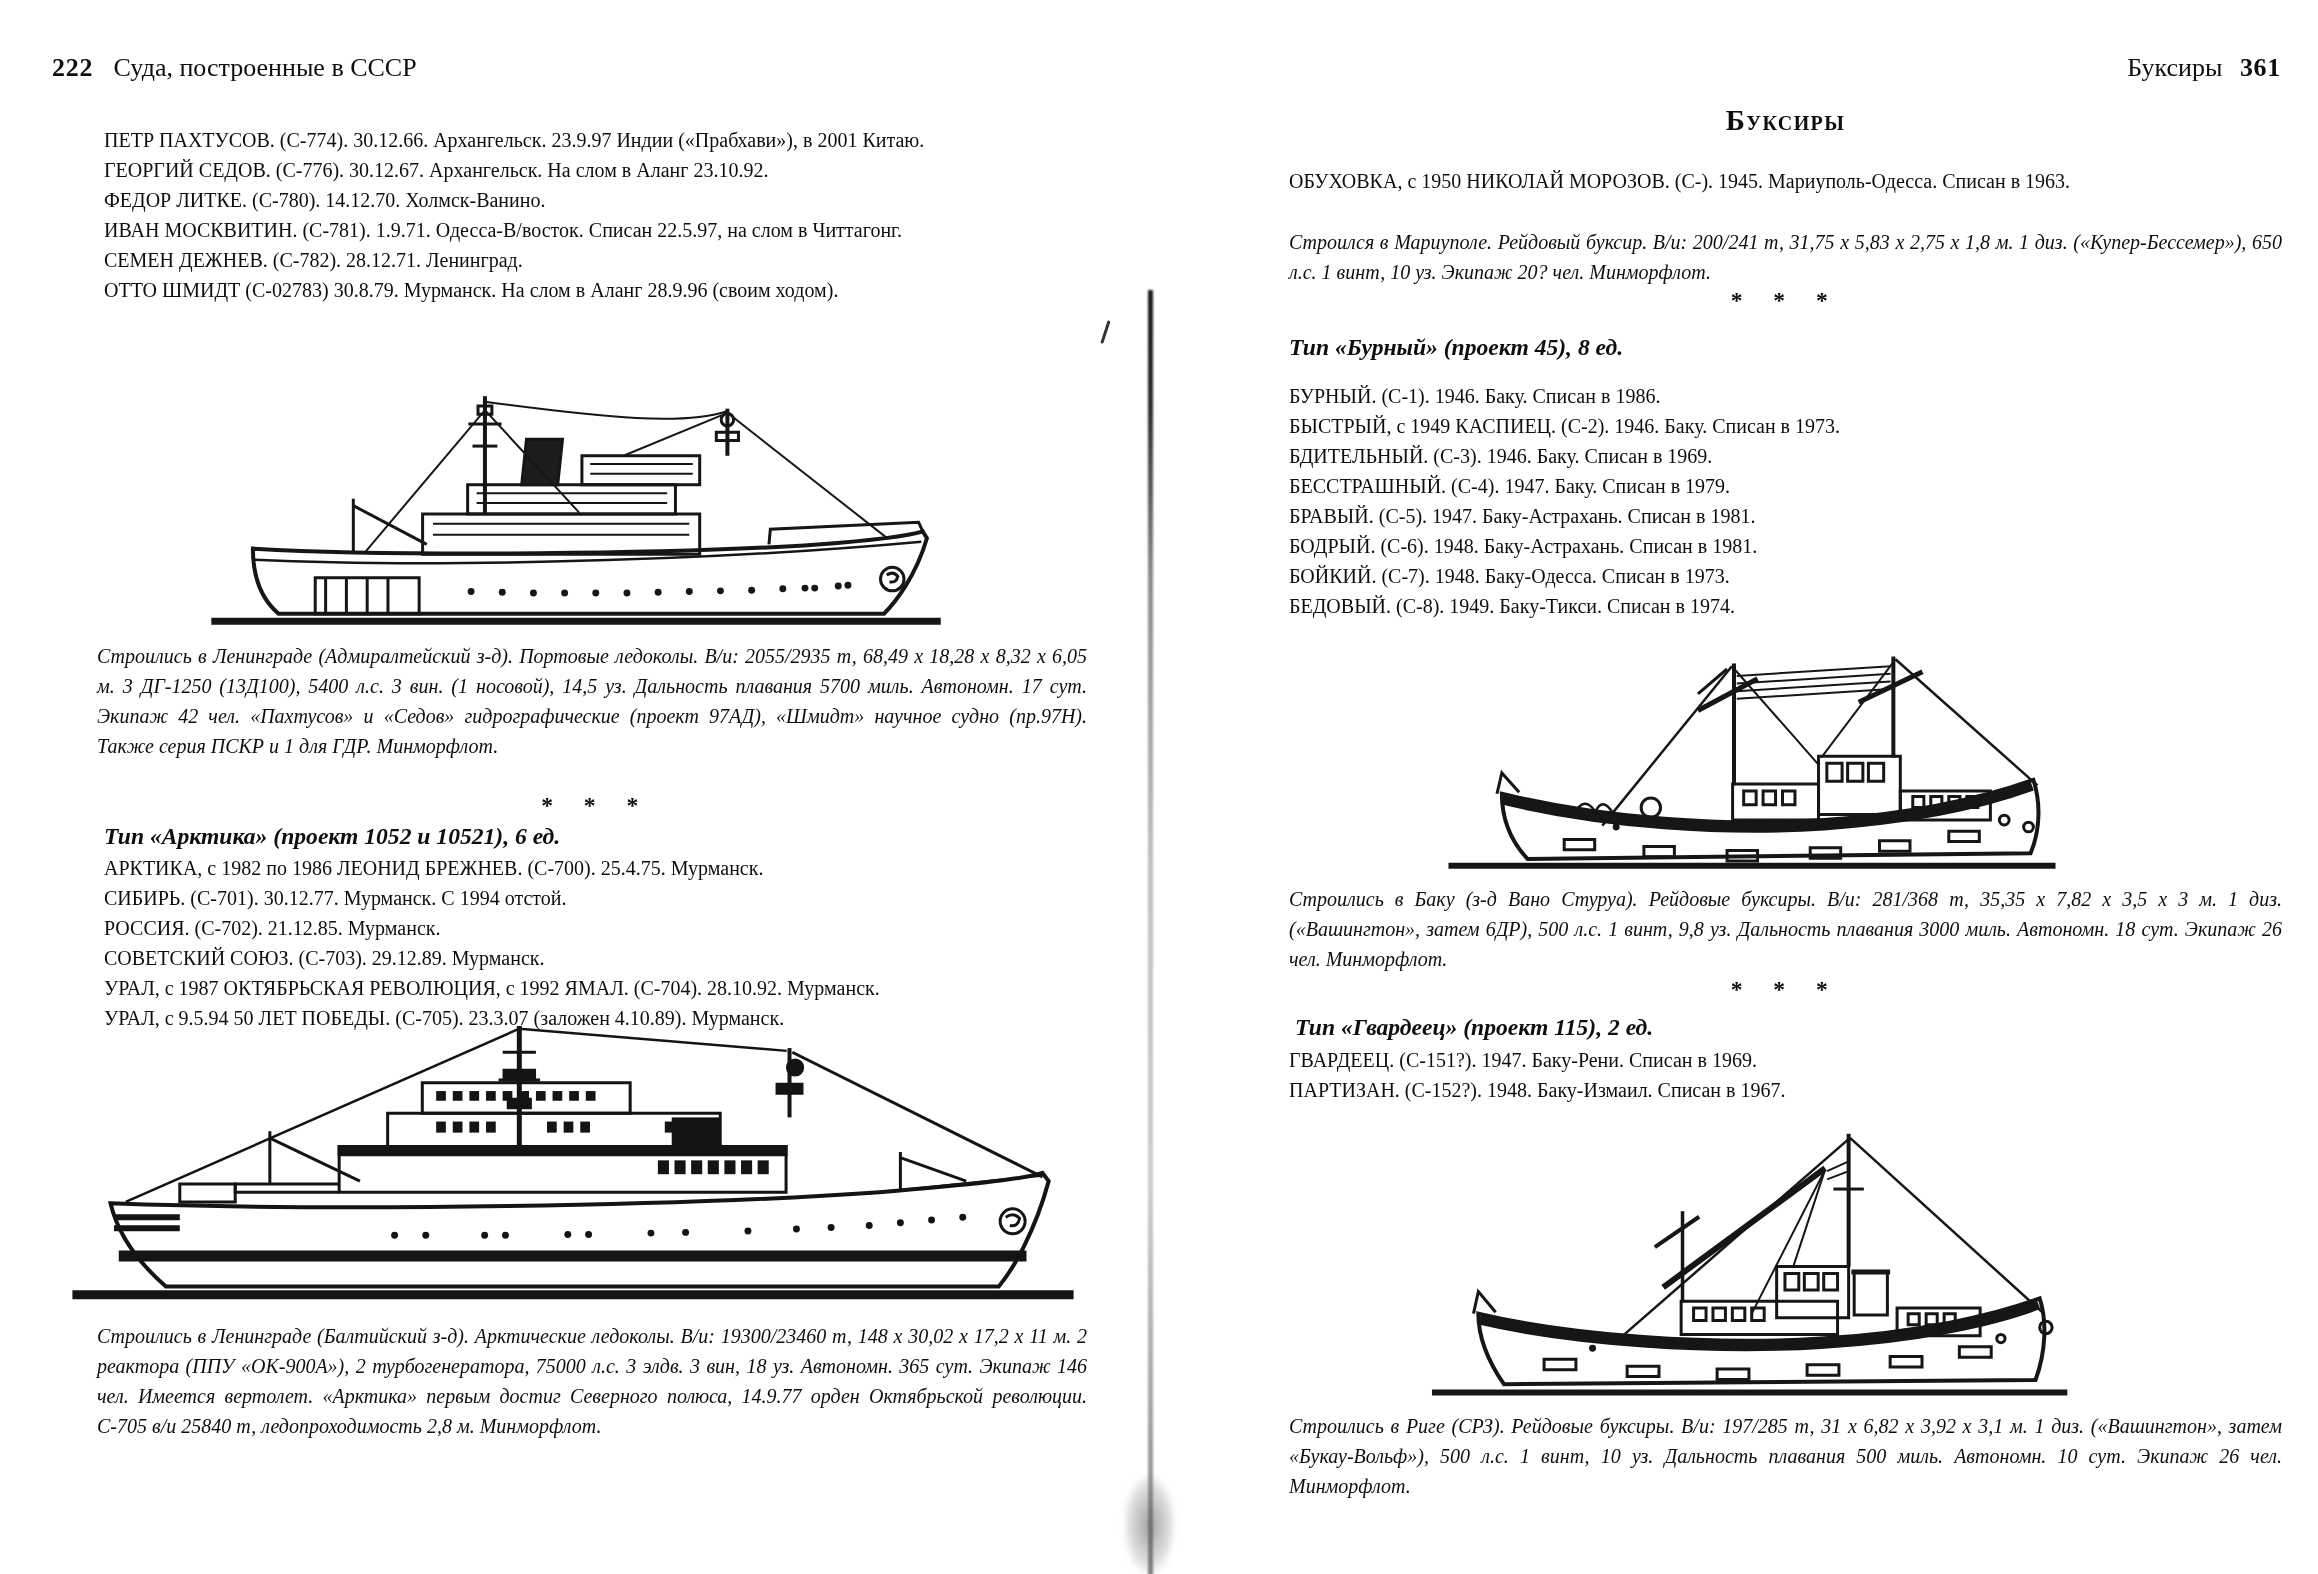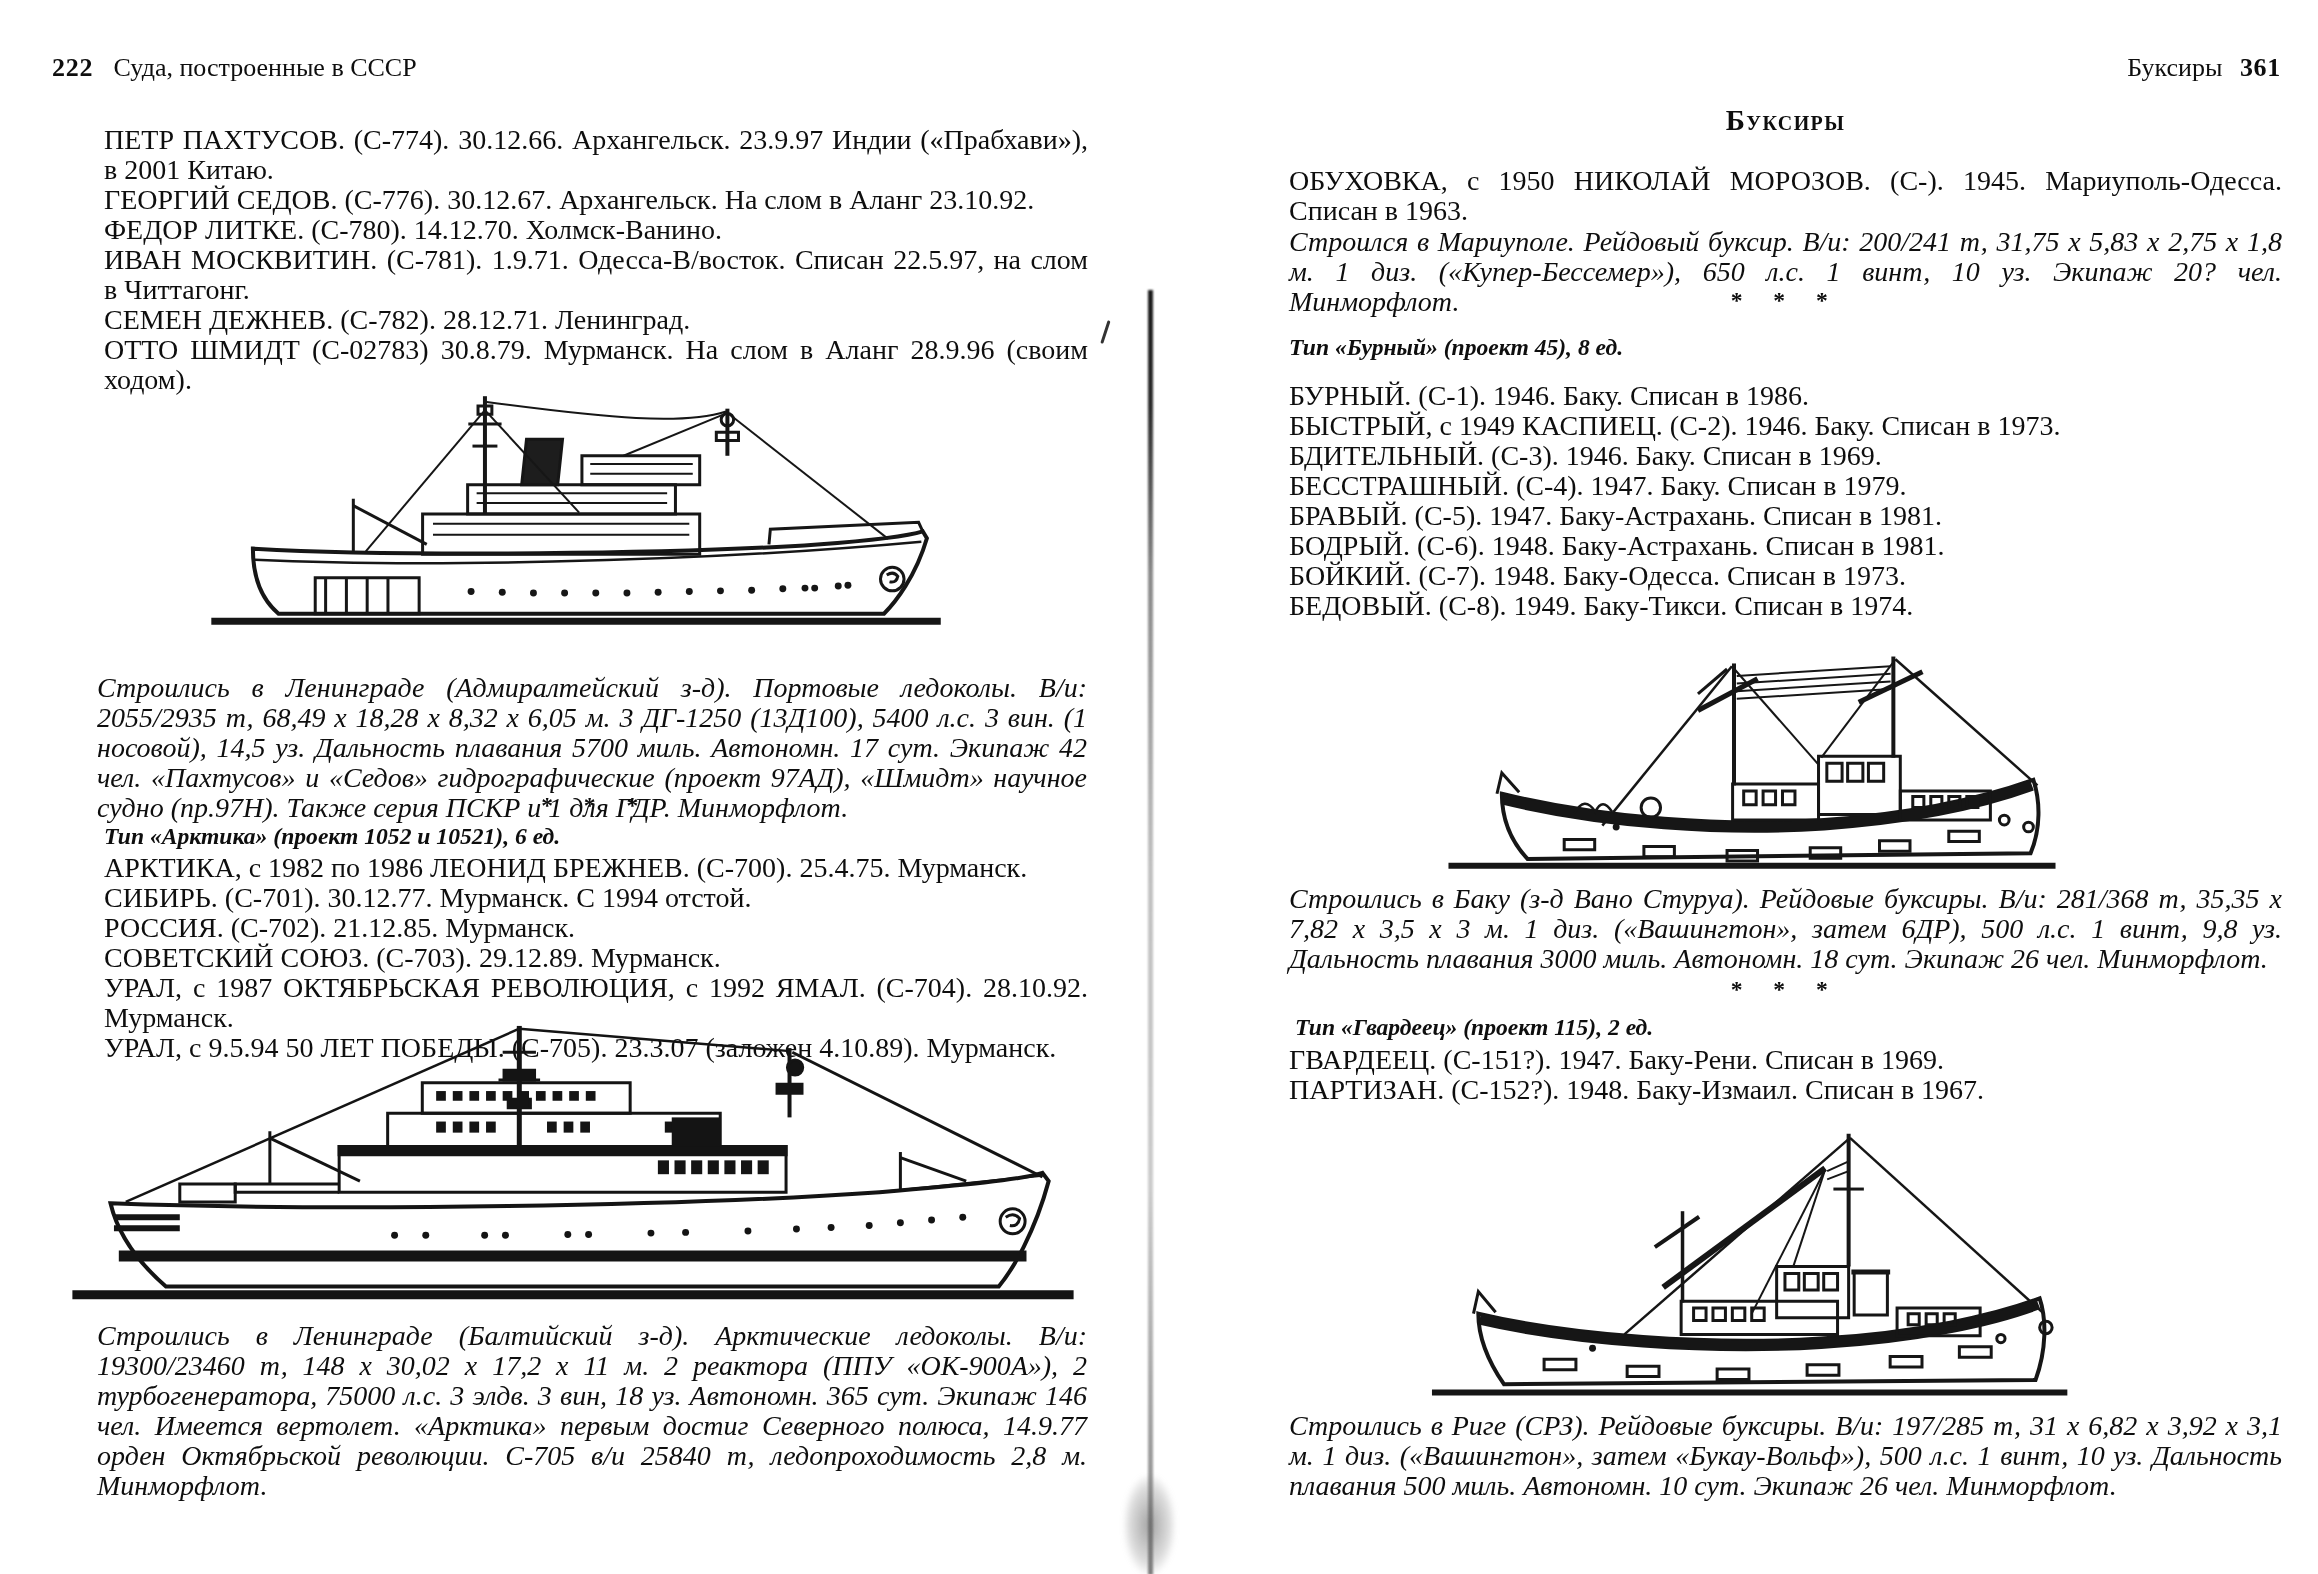--- a/index.html
+++ b/index.html
@@ -12,30 +12,30 @@
   .page-right { left:1159px; width:1160px; }
 
   .running-head { position:absolute; font-size:26px; white-space:nowrap; }
   .rh-left  { left:52px;  top:53px; }
   .rh-right { right:38px; top:53px; }
   .rh-num   { font-weight:700; letter-spacing:0.7px; }
   .rh-title { }
   .rh-left .rh-title  { margin-left:14px; }
   .rh-right .rh-title { margin-right:11px; }
 
-  .body-text { font-size:28px; line-height:30px; text-align:justify; }
+  .body-text { font-size:20px; line-height:30px; text-align:justify; }
   .entries p { margin:0; }
   .caption { font-style:italic; }
   .stars { position:absolute; text-align:center; font-size:23.6px; font-weight:700; letter-spacing:12.5px; }
   .type-heading { position:absolute; font-size:23.6px; font-weight:700; font-style:italic; white-space:nowrap; }
 
   
   .pl-entries1 { position:absolute; left:104px; top:125px;  width:984px; }
   .pl-draw1    { position:absolute; left:194px; top:369px;  width:762px; height:265px; }
-  .pl-caption1 { position:absolute; left:97px; top:673px;  width:990px; }
+  .pl-caption1 { position:absolute; left:97px; top:641px;  width:990px; }
   .pl-stars    { left:104px; top:792px; width:984px; }
   .pl-heading2 { left:104px; top:823px; }
   .pl-entries2 { position:absolute; left:104px; top:853px; width:984px; }
   .pl-draw2    { position:absolute; left:62px;  top:1009px; width:1022px; height:302px; }
   .pl-caption2 { position:absolute; left:97px; top:1321px; width:990px; }
 
   
   .pr-title    { position:absolute; left:130px; top:104px; width:993px; text-align:center;
                  font-size:29px; font-weight:700; font-variant:small-caps; letter-spacing:1.4px; }
   .pr-entry-ob { position:absolute; left:130px; top:166px;  width:993px; }

